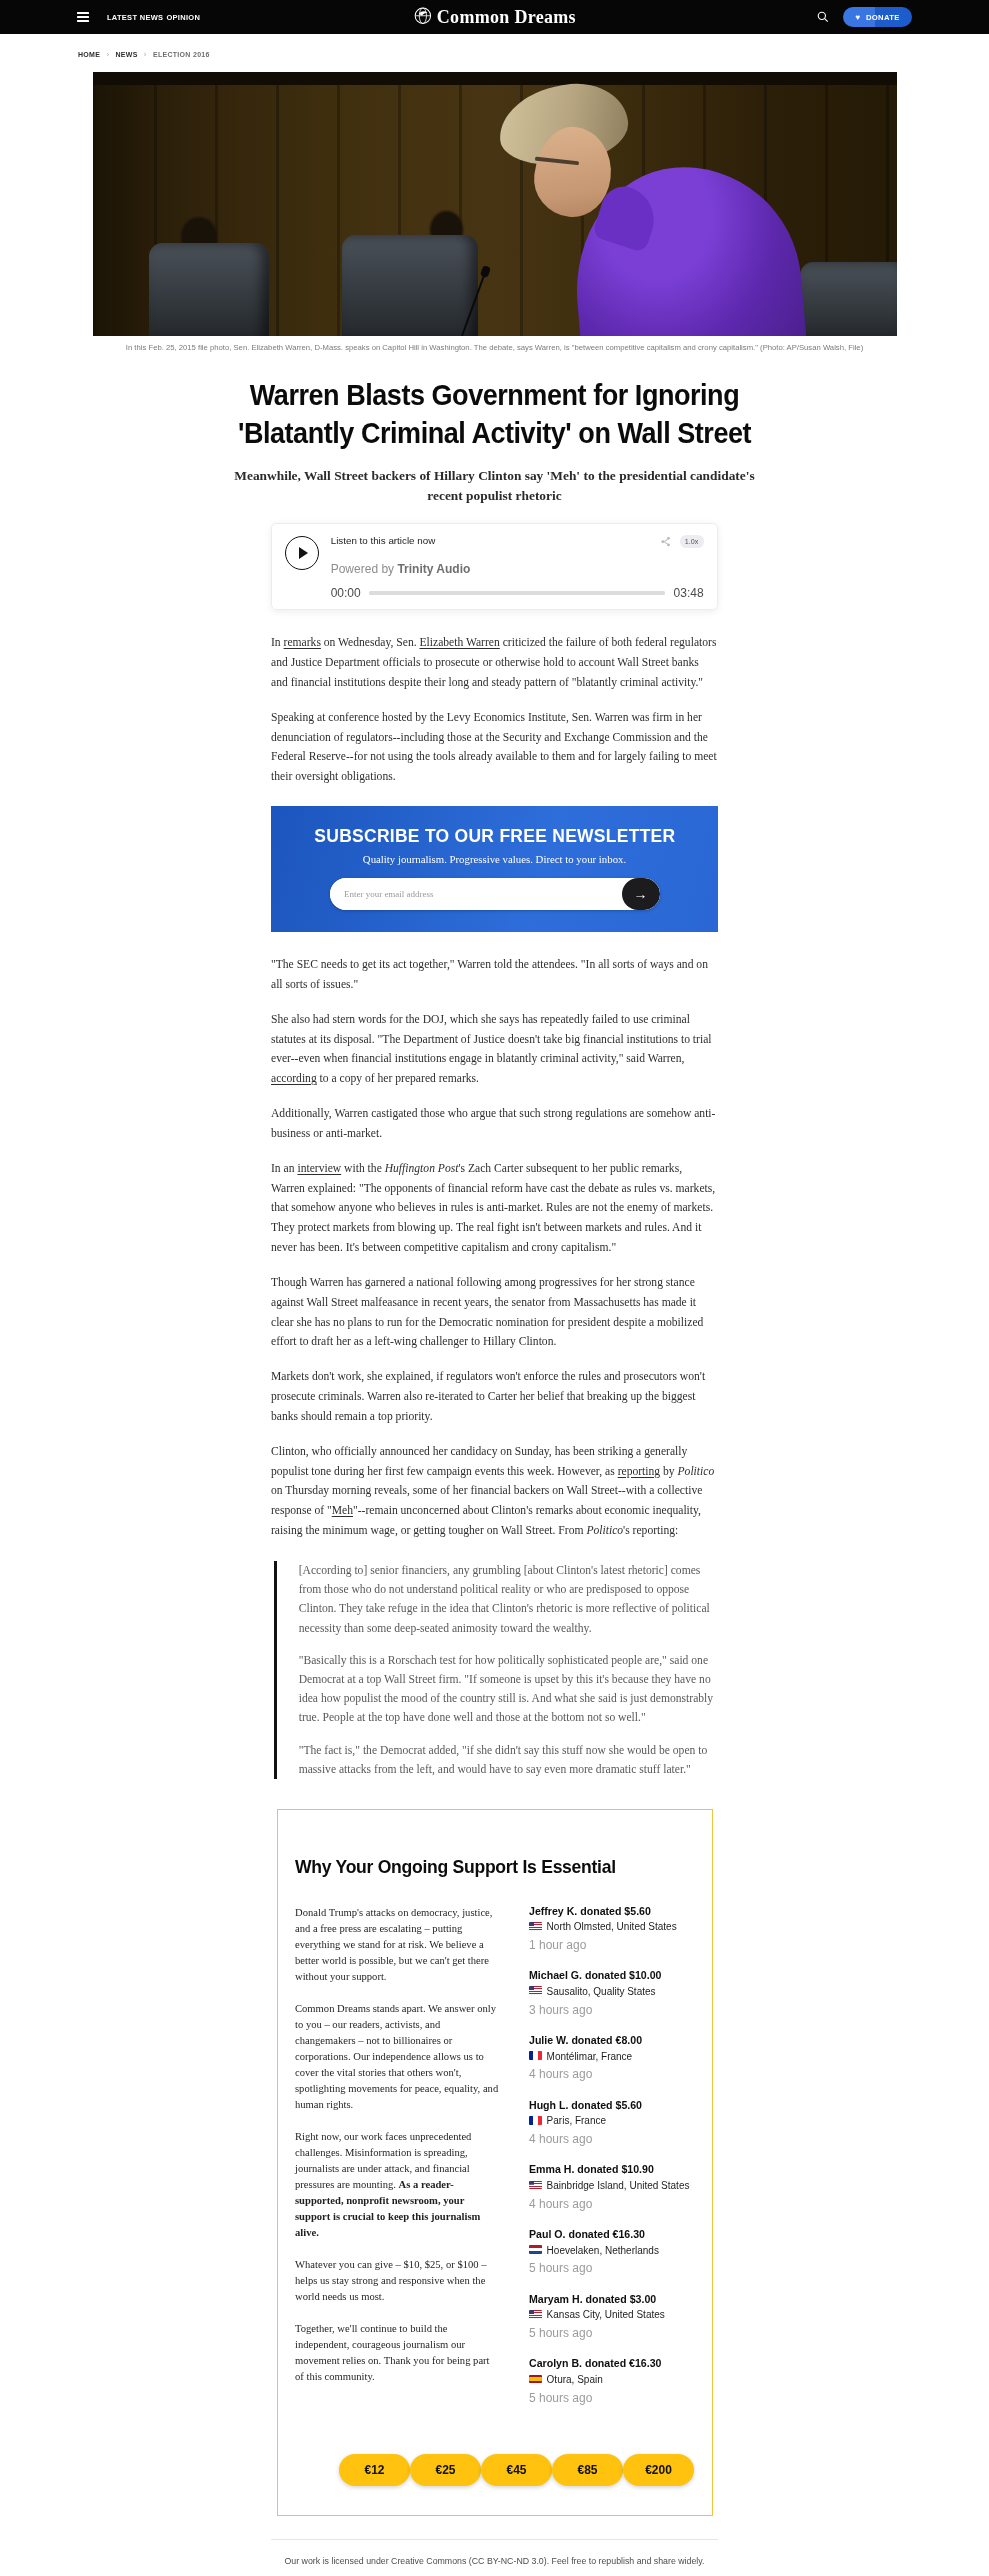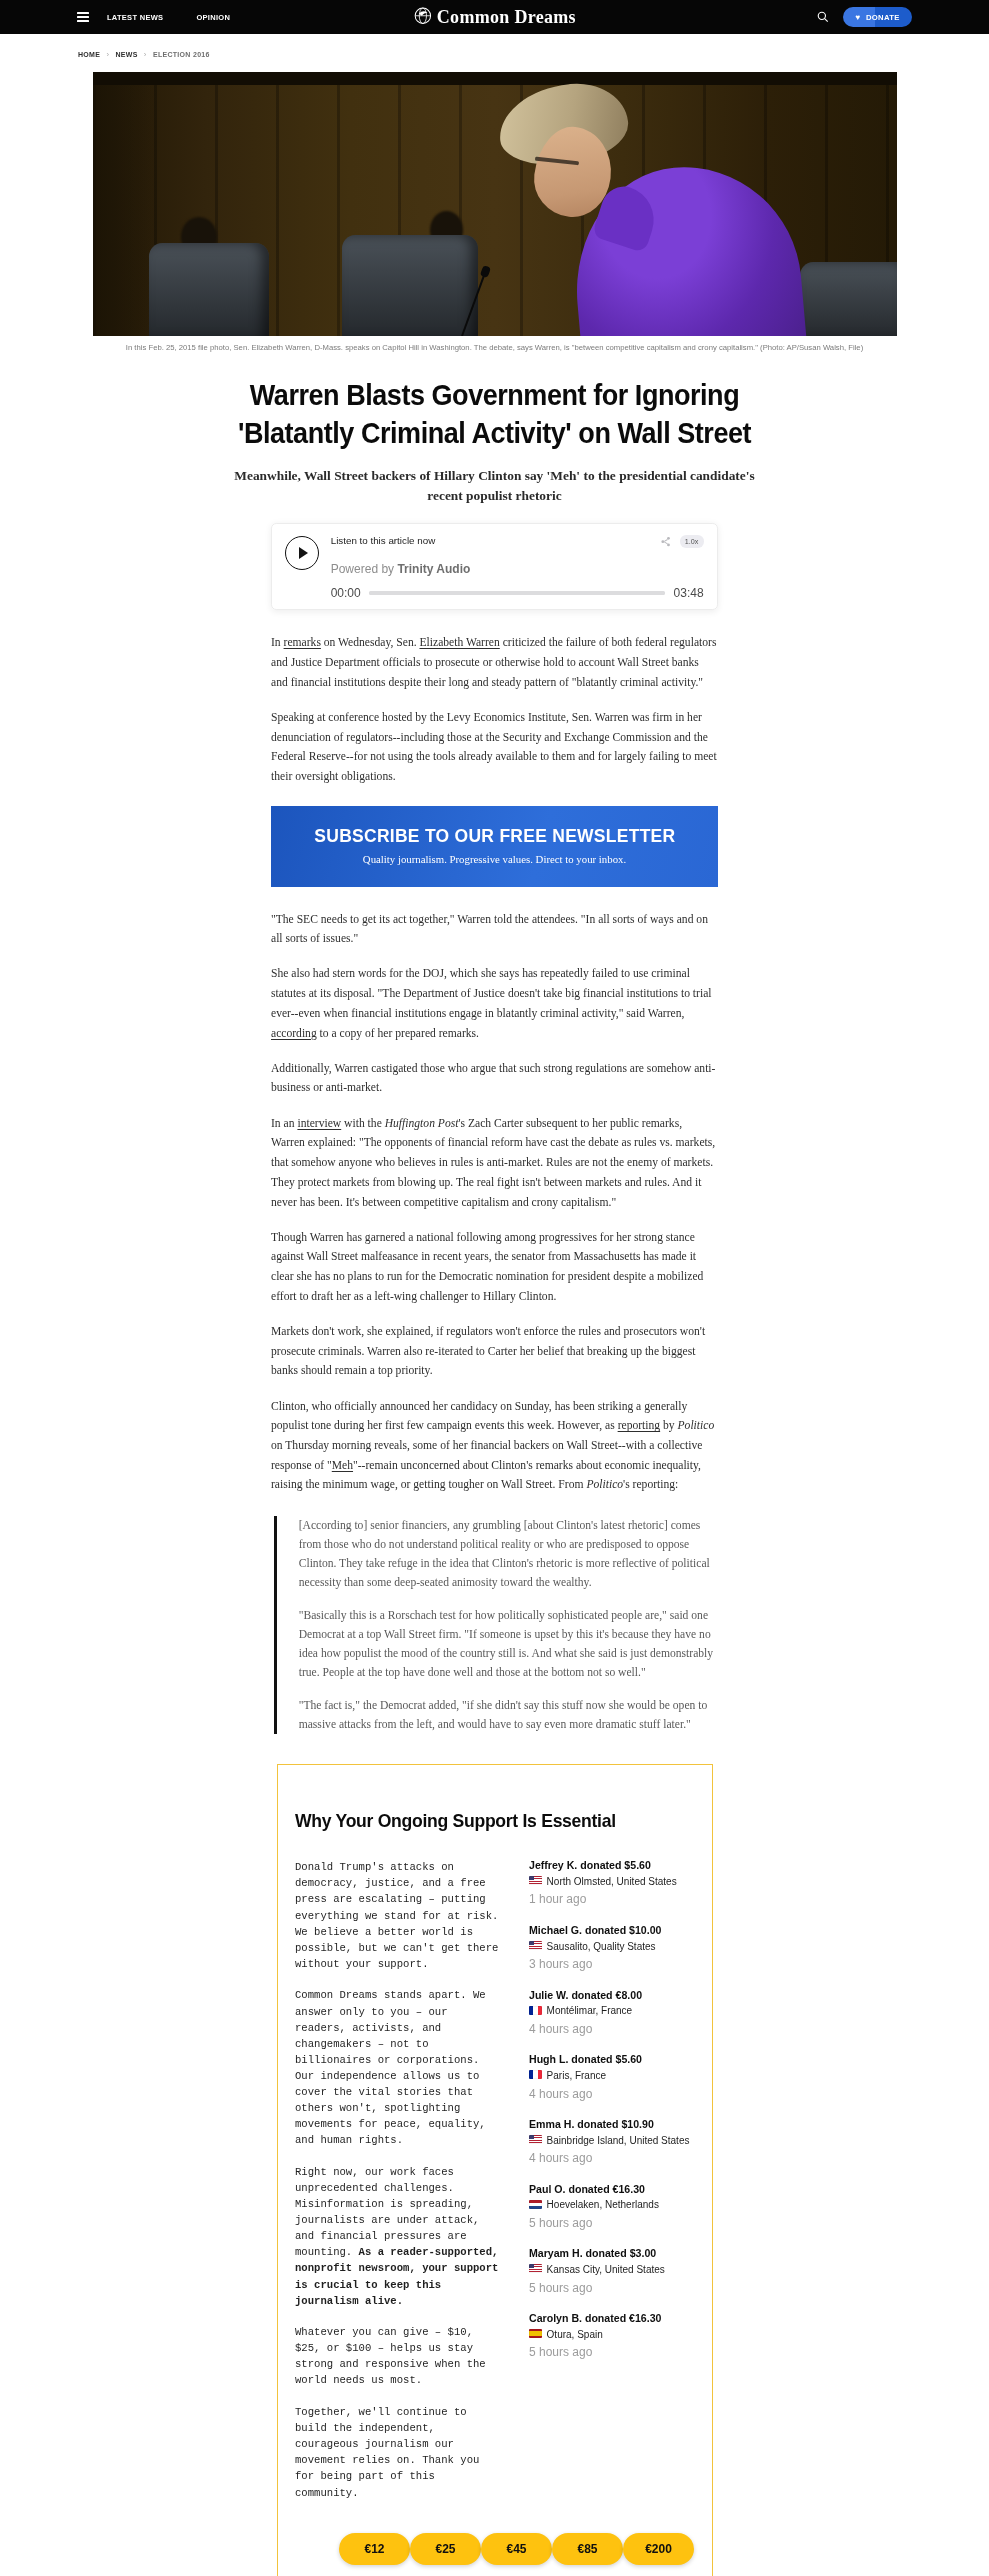--- a/index.html
+++ b/index.html
@@ -3,21 +3,21 @@
 <meta charset="utf-8">
 <style>
   html,body{margin:0;padding:0;background:#fff;}
   body{width:989px;min-height:3035px;font-family:"Liberation Sans","DejaVu Sans",sans-serif;color:#1a1a1a;}
   .serif{font-family:"Liberation Serif","DejaVu Serif",serif;}
 
   
   .topbar{height:34px;background:#060606;display:flex;align-items:center;padding:0 77px;position:relative;box-sizing:border-box;}
   .burger{width:12.4px;height:9.3px;display:flex;flex-direction:column;justify-content:space-between;cursor:pointer;margin-right:17.5px;}
   .burger span{display:block;height:1.5px;background:#fff;border-radius:0.5px;}
-  .topnav{display:flex;gap:33px;}
+  .topnav{display:flex;gap:3px;}
   .topnav a{color:#fff;text-decoration:none;font-size:7.5px;font-weight:bold;letter-spacing:0.3px;}
   .masthead{position:absolute;left:50%;top:50%;transform:translate(-50%,-50%);display:flex;align-items:center;gap:5.2px;color:#fff;}
   .masthead .logo-text{font-family:"Liberation Serif","DejaVu Serif",serif;font-size:18px;font-weight:bold;letter-spacing:0.3px;white-space:nowrap;}
   .top-right{margin-left:auto;display:flex;align-items:center;gap:13.4px;}
   .donate-btn{display:flex;align-items:center;gap:5.2px;background:linear-gradient(90deg,#3a76e2 0 46%,#1d5ccb 46%);color:#fff;font-weight:bold;font-size:7.7px;letter-spacing:0.3px;border:none;border-radius:11.3px;padding:5.7px 12.4px;cursor:pointer;}
 
   
   .crumbs{margin:15.5px 0 13.4px 78px;display:flex;align-items:center;gap:6.2px;font-size:7px;font-weight:bold;letter-spacing:0.3px;color:#2e2e2e;}
   .crumbs .sep{color:#aaa;font-weight:normal;font-size:7.7px;}
   .crumbs .last{color:#6e6e6e;}
@@ -79,21 +79,21 @@
   
   .bquote{margin:20.6px 0 0 3.1px;padding-left:21.6px;border-left:3.6px solid #121212;}
   .bquote p{font-family:"Liberation Serif","DejaVu Serif",serif;font-size:11.6px;line-height:1.65;color:#595959;margin:13.4px 0 0;}
   .bquote p:first-child{margin-top:2.1px;}
 
   
   .support{width:436px;box-sizing:border-box;margin:30px auto 0;border:1px solid #f2c33d;background:#fff;padding:27px 17.5px 29px;}
   .support-title{font-size:18.5px;font-weight:bold;color:#0c0c0c;letter-spacing:-0.3px;transform:scaleX(.95);transform-origin:left;}
   .support-cols{display:flex;gap:28px;margin-top:27px;}
   .support-left{width:206px;}
-  .supp-p{font-family:Liberation Mono, monospace;font-size:10.6px;line-height:1.52;color:#1f1f1f;margin:15.5px 0 0;}
+  .supp-p{font-family:Liberation Serif, serif;font-size:10.6px;line-height:1.52;color:#1f1f1f;margin:15.5px 0 0;}
   .supp-p:first-child{margin-top:0;}
   .support-right{flex:1;}
   .don{margin:0 0 17.5px;}
   .don-name{font-size:10.6px;font-weight:bold;color:#0f0f0f;}
   .don-loc{display:flex;align-items:flex-start;gap:4.6px;margin-top:3.6px;font-size:10px;color:#1d1d1d;line-height:1.3;}
   .flag{flex:0 0 auto;width:13px;height:8.8px;margin-top:1.5px;border-radius:1px;box-shadow:0 0 0 0.5px rgba(0,0,0,.08) inset;}
   .flag-us{background:
     linear-gradient(#3c3b6e,#3c3b6e) 0 0/42% 47% no-repeat,
     repeating-linear-gradient(180deg,#b22234 0 0.9px,#fff 0.9px 1.8px);}
   .flag-fr{background:linear-gradient(90deg,#002395 0 33%,#fff 33% 66%,#ed2939 66%);}
@@ -208,20 +208,24 @@
 
 <div class="article-col">
   <div>
       <p class="bodyp"><span>In </span><a href="#" class="lnk">remarks</a><span> on Wednesday, Sen. </span><a href="#" class="lnk">Elizabeth Warren</a><span> criticized the failure of both federal regulators and Justice Department officials to prosecute or otherwise hold to account Wall Street banks and financial institutions despite their long and steady pattern of "blatantly criminal activity."</span></p>
       <p class="bodyp"><span>Speaking at conference hosted by the Levy Economics Institute, Sen. Warren was firm in her denunciation of regulators--including those at the Security and Exchange Commission and the Federal Reserve--for not using the tools already available to them and for largely failing to meet their oversight obligations.</span></p>
     </div>
 
   <div class="nl-box">
     <div class="nl-title">SUBSCRIBE TO OUR FREE NEWSLETTER</div>
     <div class="nl-sub">Quality journalism. Progressive values. Direct to your inbox.</div>
+    <div class="nl-form">
+      <input class="nl-input" placeholder="Enter your email address" style="">
+      <button class="nl-arrow"><span>→</span></button>
+    </div>
   </div>
 
   <div>
       <p class="bodyp"><span>"The SEC needs to get its act together," Warren told the attendees. "In all sorts of ways and on all sorts of issues."</span></p>
       <p class="bodyp"><span>She also had stern words for the DOJ, which she says has repeatedly failed to use criminal statutes at its disposal. "The Department of Justice doesn't take big financial institutions to trial ever--even when financial institutions engage in blatantly criminal activity," said Warren, </span><a href="#" class="lnk">according</a><span> to a copy of her prepared remarks.</span></p>
       <p class="bodyp"><span>Additionally, Warren castigated those who argue that such strong regulations are somehow anti-business or anti-market.</span></p>
       <p class="bodyp"><span>In an </span><a href="#" class="lnk">interview</a><span> with the </span><span class="italic">Huffington Post</span><span>'s Zach Carter subsequent to her public remarks, Warren explained: "The opponents of financial reform have cast the debate as rules vs. markets, that somehow anyone who believes in rules is anti-market. Rules are not the enemy of markets. They protect markets from blowing up. The real fight isn't between markets and rules. And it never has been. It's between competitive capitalism and crony capitalism."</span></p>
       <p class="bodyp"><span>Though Warren has garnered a national following among progressives for her strong stance against Wall Street malfeasance in recent years, the senator from Massachusetts has made it clear she has no plans to run for the Democratic nomination for president despite a mobilized effort to draft her as a left-wing challenger to Hillary Clinton.</span></p>
       <p class="bodyp"><span>Markets don't work, she explained, if regulators won't enforce the rules and prosecutors won't prosecute criminals. Warren also re-iterated to Carter her belief that breaking up the biggest banks should remain a top priority.</span></p>
       <p class="bodyp"><span>Clinton, who officially announced her candidacy on Sunday, has been striking a generally populist tone during her first few campaign events this week. However, as </span><a href="#" class="lnk">reporting</a><span> by </span><span class="italic">Politico</span><span> on Thursday morning reveals, some of her financial backers on Wall Street--with a collective response of "</span><a href="#" class="lnk">Meh</a><span>"--remain unconcerned about Clinton's remarks about economic inequality, raising the minimum wage, or getting tougher on Wall Street. From </span><span class="italic">Politico</span><span>'s reporting:</span></p>

